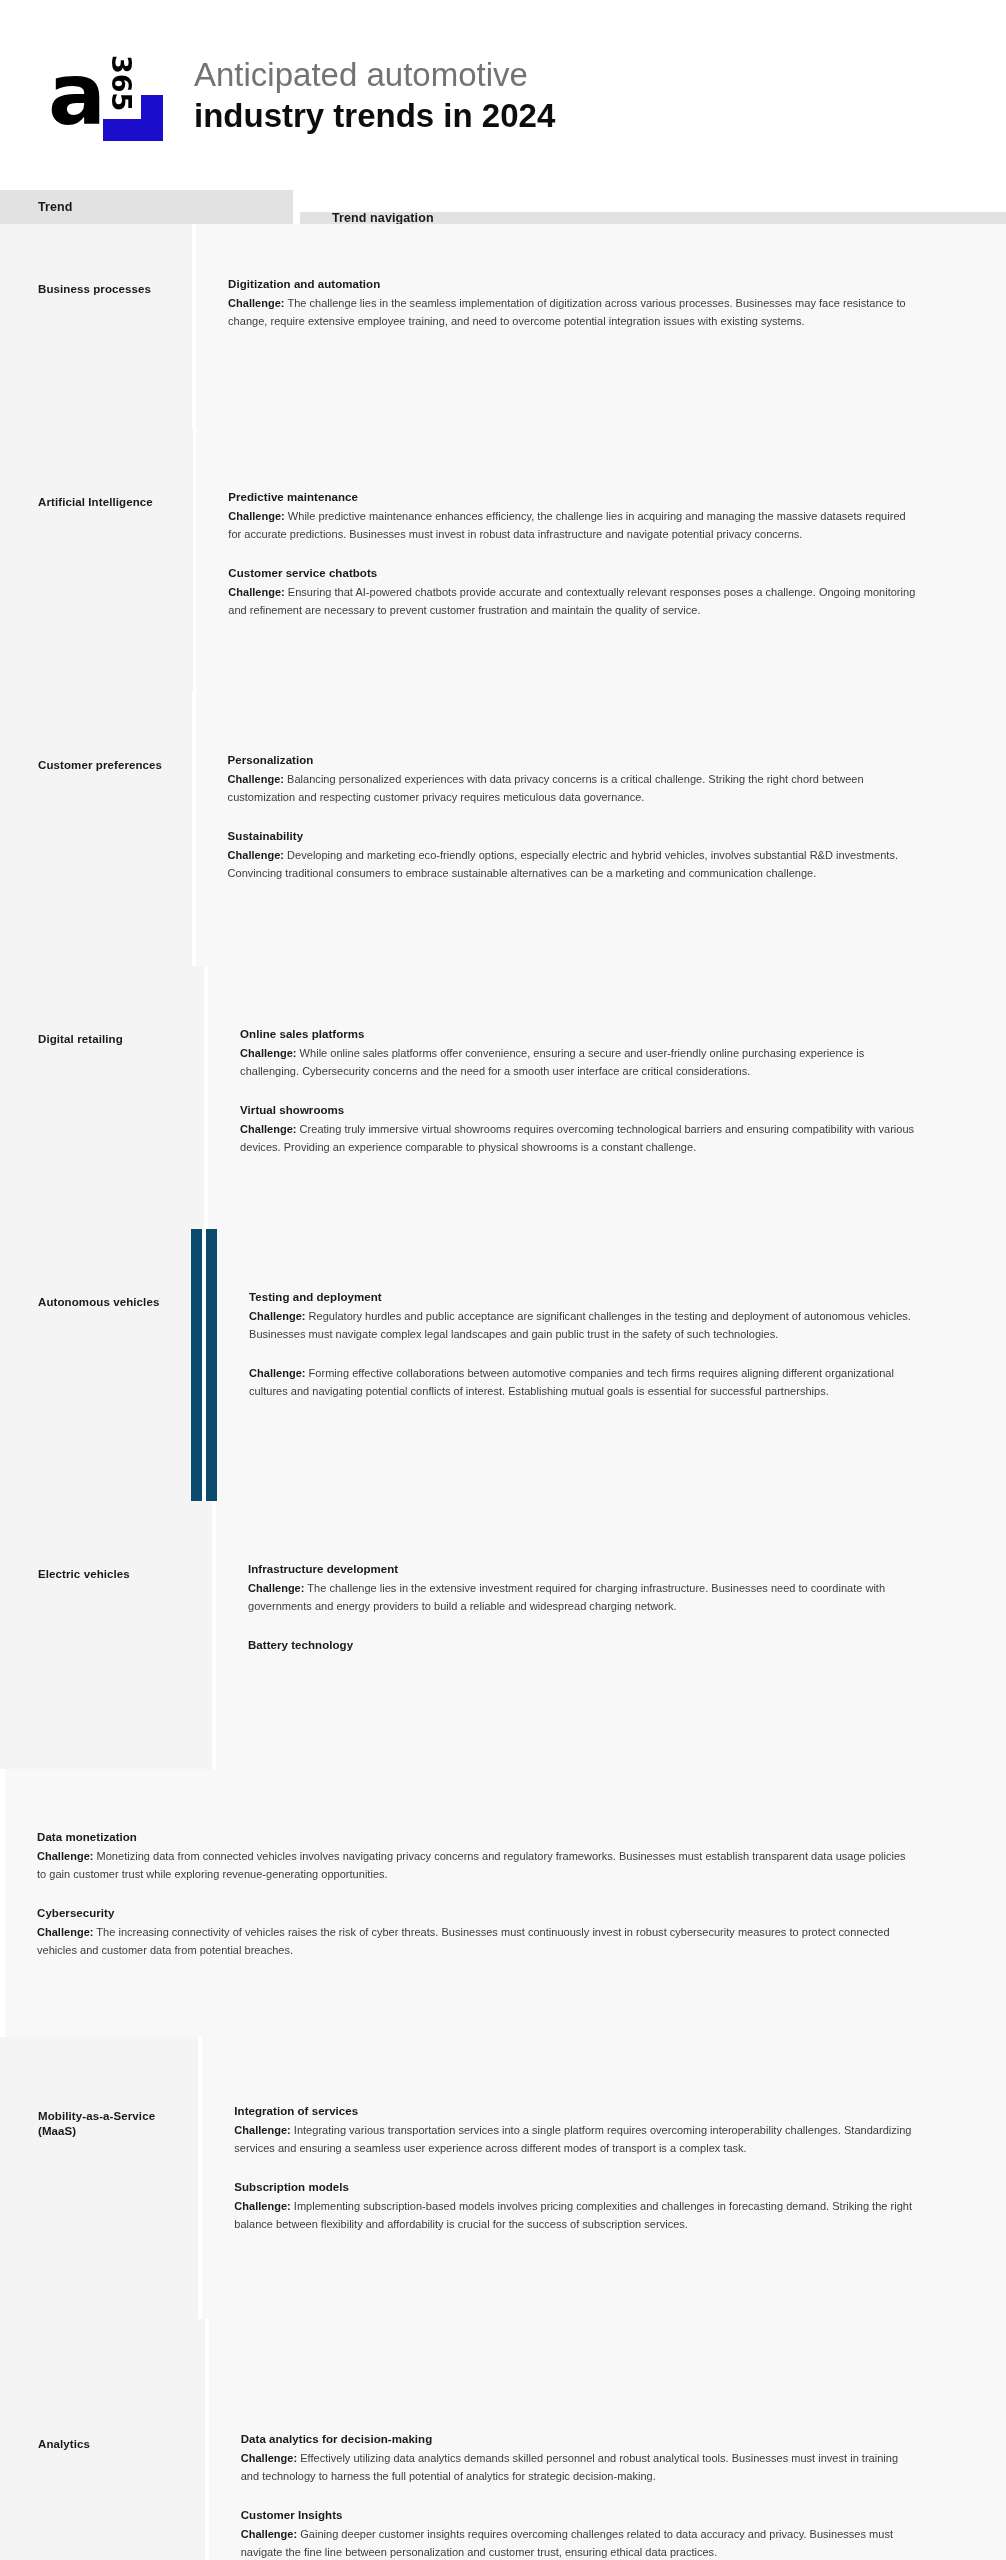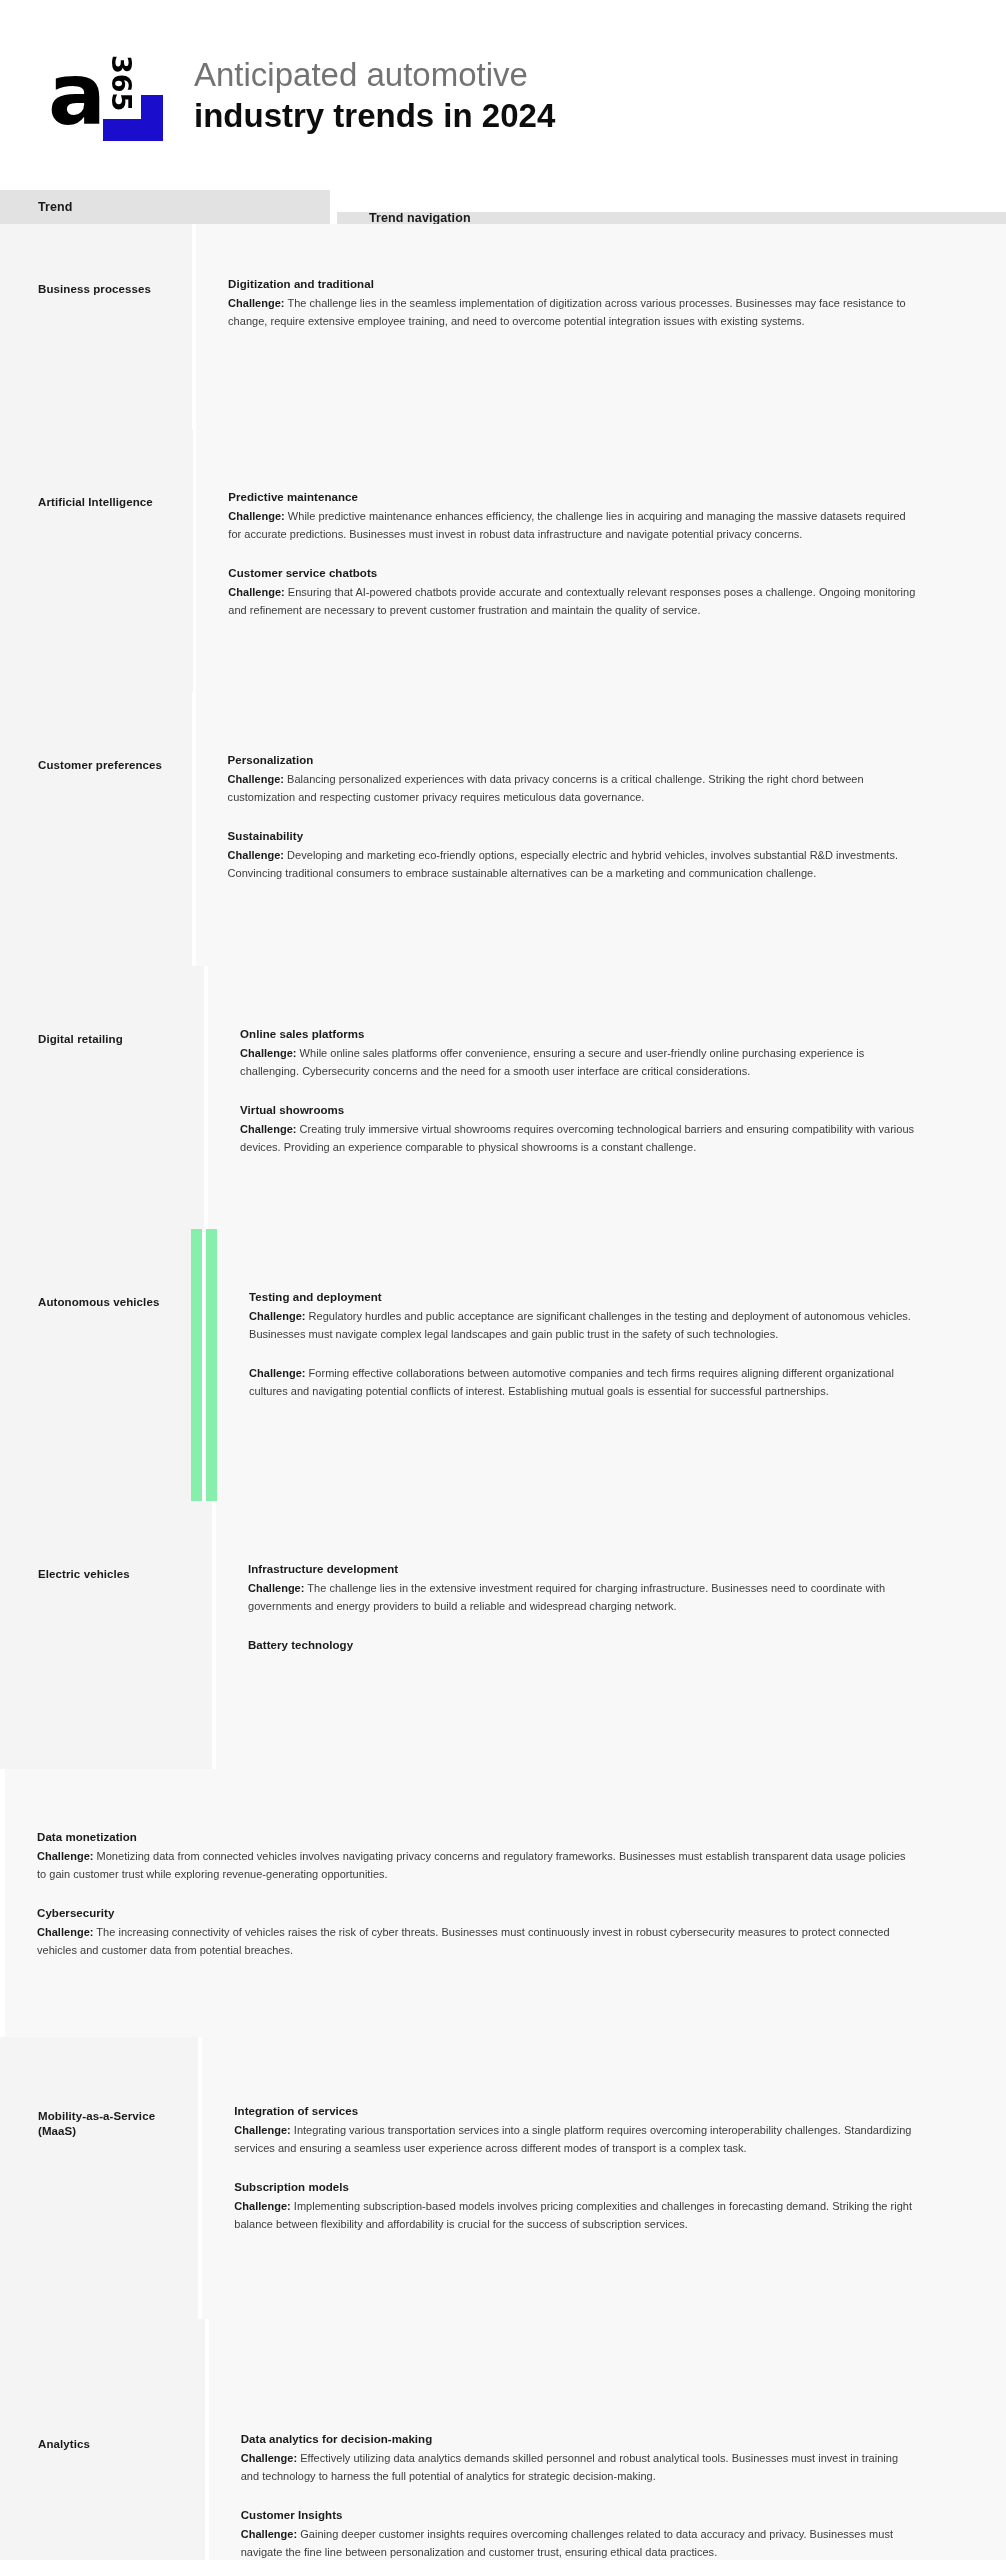--- a/index.html
+++ b/index.html
@@ -107,21 +107,21 @@
 
   
   .table { width: 1006px; }
 
   .thead {
     display: flex;
     height: 34px;
     background: #ffffff;
   }
   .thead .cell-trend {
-    width: 330px;
+    width: 293px;
     background: #e2e2e2;
     display: flex;
     align-items: center;
     padding-left: 38px;
   }
   .thead .gap { width: 7px; background: #ffffff; }
   .thead .cell-nav {
     flex: 1 1 auto;
     background: #e2e2e2;
     display: flex;
@@ -131,21 +131,21 @@
   }
   .th-label {
     font-size: 12.5px;
     font-weight: 700;
     color: #1a1a1a;
     letter-spacing: 0.1px;
   }
 
   .trow {
     display: flex;
-    background: #86efac;
+    background: #0c4a6e;
     align-items: stretch;
   }
   .trow .cell-trend {
     width: 305px;
     background: #f4f4f4;
     padding: 0 18px 0 38px;
   }
   .trow .gap { width: 7px; background: #ffffff; }
   .trow .cell-nav {
     flex: 1 1 auto;
@@ -220,21 +220,21 @@
     </div>
 
     <div id="rows-container">
         <div class="trow" style="min-height: 205px;">
           <div class="cell-trend">
             <div class="trend-name" style="padding-top: 58px;">Business processes</div>
           </div>
           <div class="gap"></div>
           <div class="cell-nav" style="padding-top: 52px;">
             <div class="topic">
-              <div class="topic-title">Digitization and traditional</div>
+              <div class="topic-title">Digitization and automation</div>
               <div class="topic-body"><span class="lead">Challenge:</span><span> The challenge lies in the seamless implementation of digitization across various processes. Businesses may face resistance to change, require extensive employee training, and need to overcome potential integration issues with existing systems.</span></div>
             </div>
           </div>
         </div>
         <div class="trow" style="min-height: 263px;">
           <div class="cell-trend">
             <div class="trend-name" style="padding-top: 66px;">Artificial Intelligence</div>
           </div>
           <div class="gap"></div>
           <div class="cell-nav" style="padding-top: 60px;">

